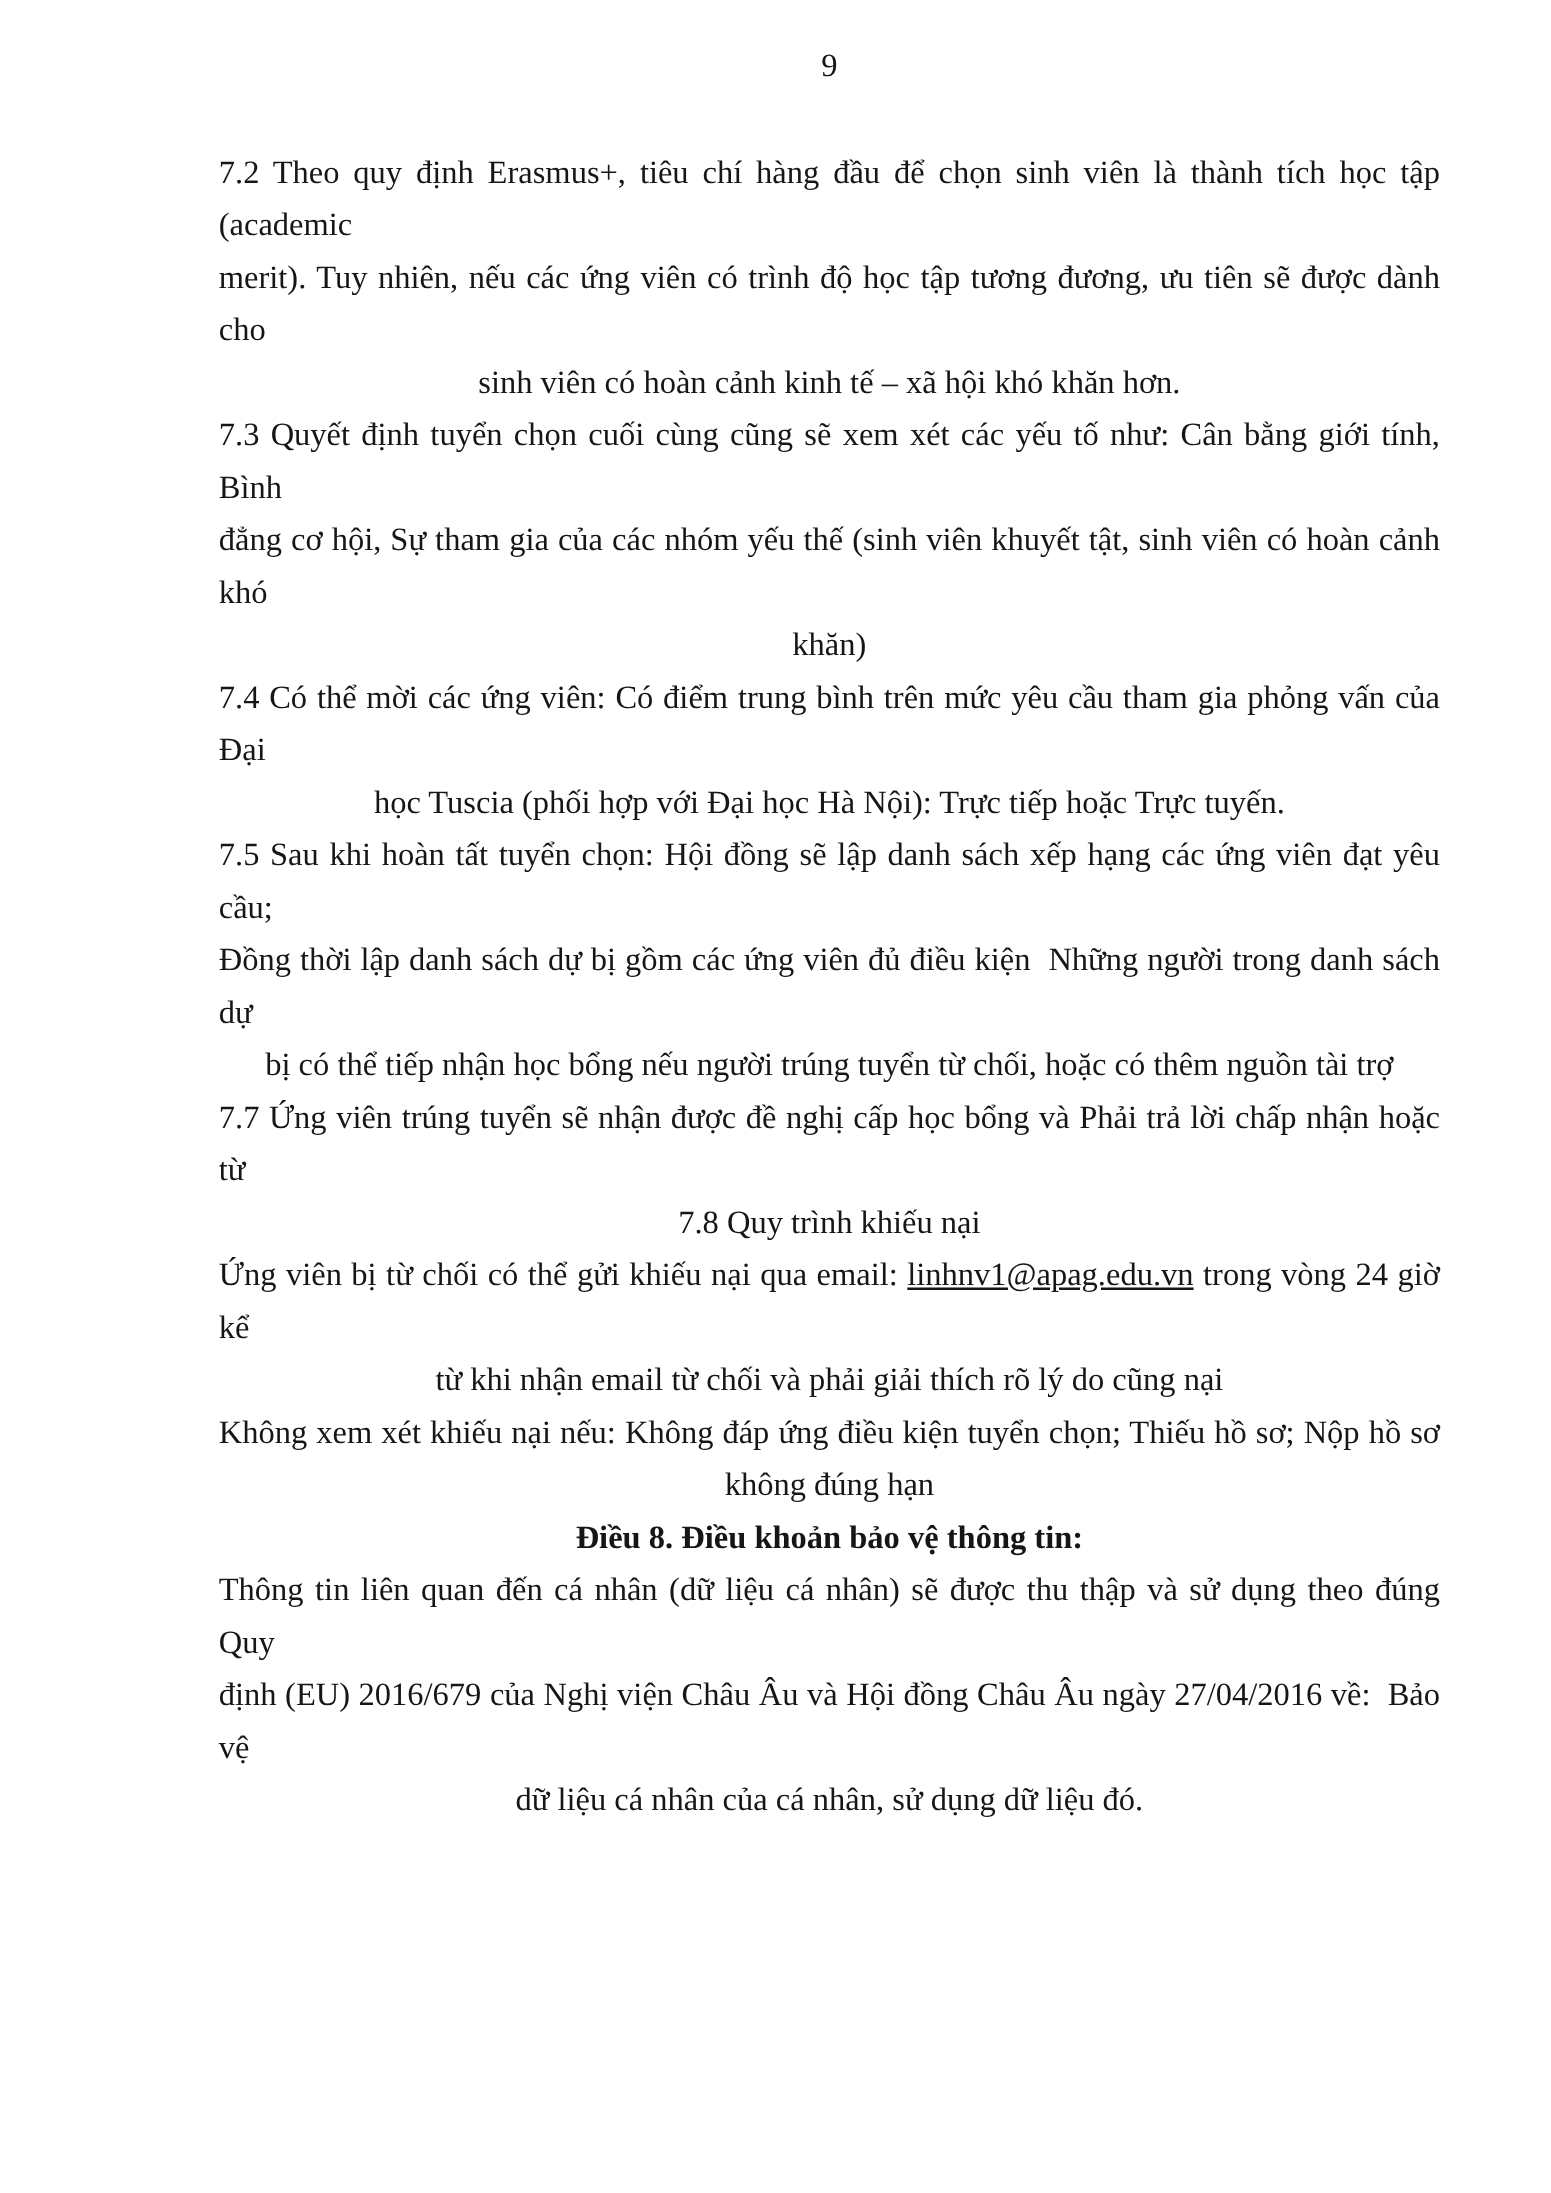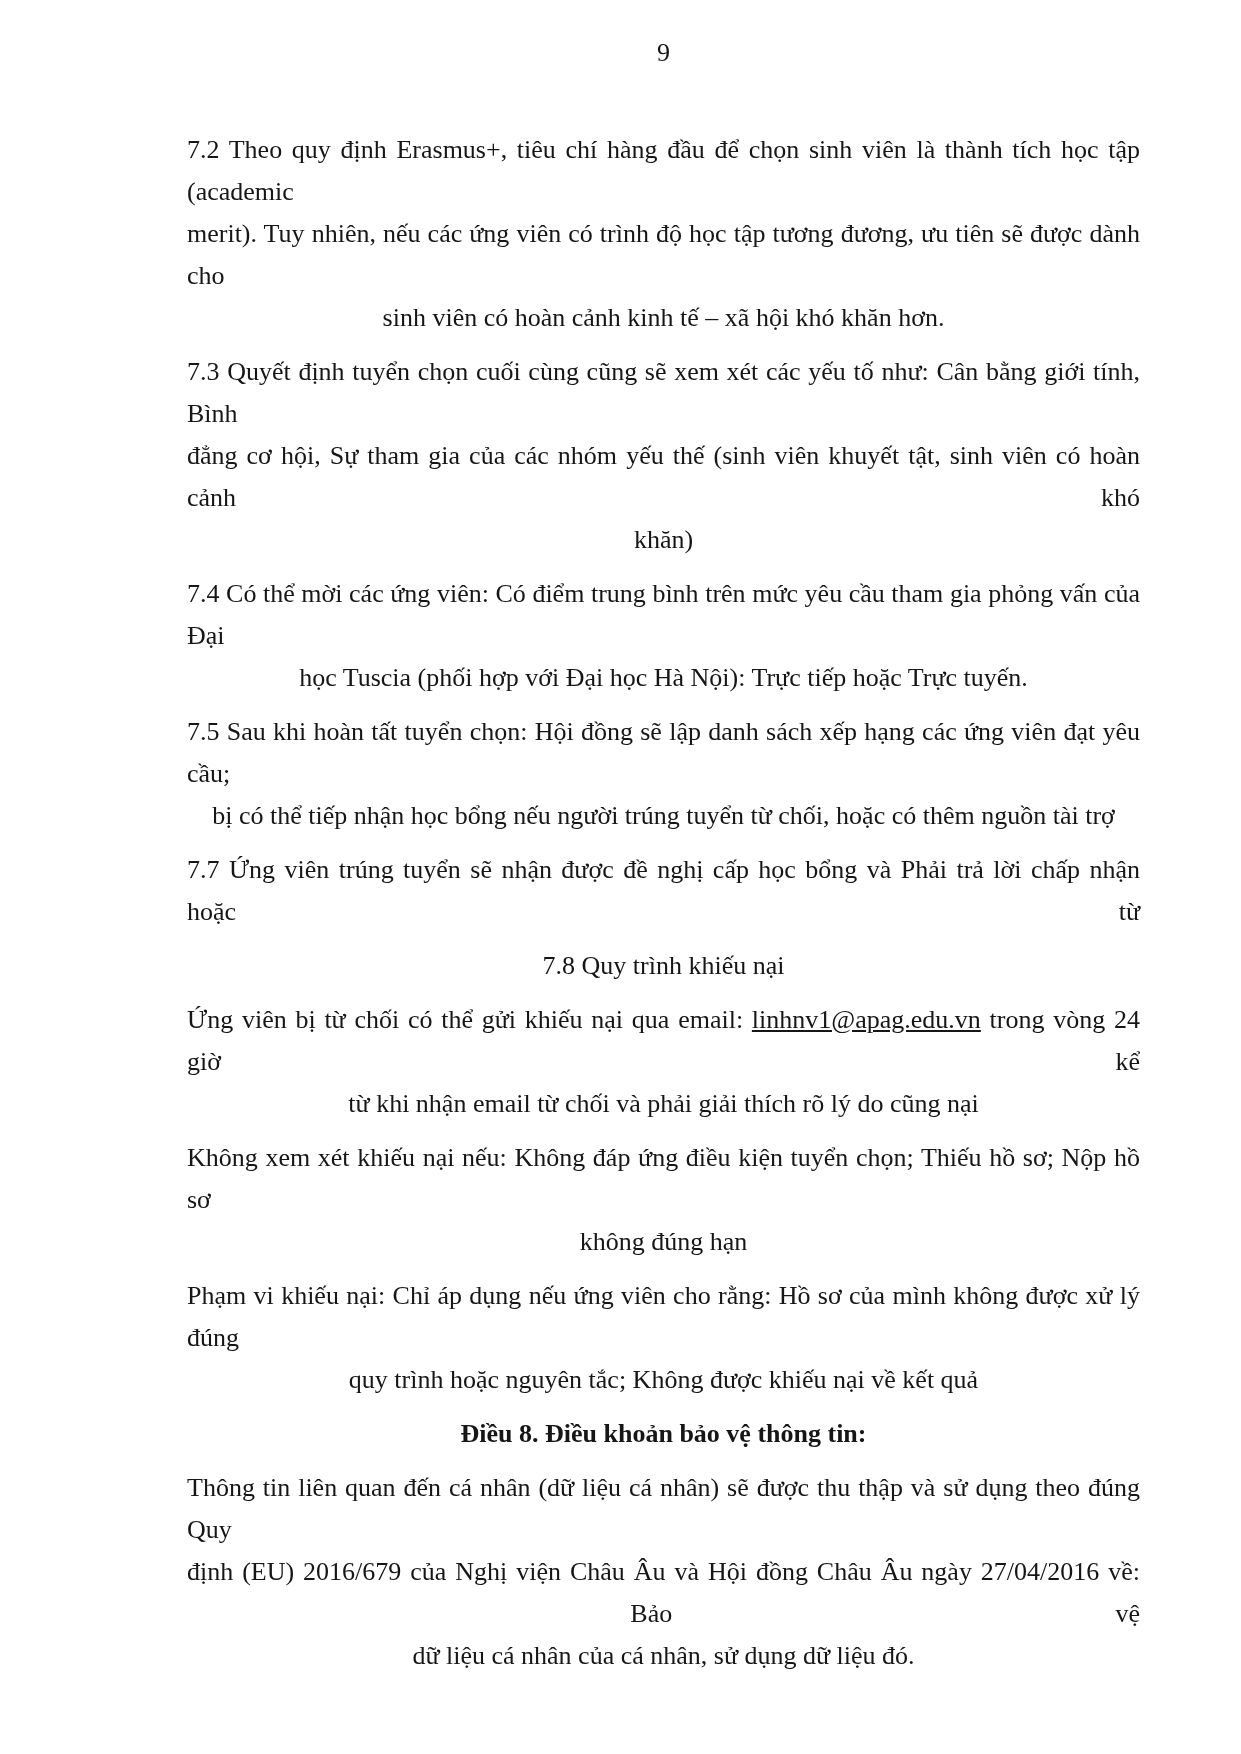--- a/index.html
+++ b/index.html
@@ -33,21 +33,21 @@
   }
   .content {
     position: absolute;
     top: 117px;
     left: 175px;
     width: 977px;
     font-size: 26px;
     line-height: 42px;
   }
   .para {
-    margin: 12px;
+    margin: 0;
     padding: 0;
   }
   .line {
     width: 100%;
   }
   
   .line.j {
     text-align: justify;
     text-align-last: justify;
     -moz-text-align-last: justify;
@@ -85,20 +85,21 @@
       <div class="line n">khăn)</div>
     </div>
 
     <div class="para">
       <div class="line j">7.4 Có thể mời các ứng viên: Có điểm trung bình trên mức yêu cầu tham gia phỏng vấn của Đại</div>
       <div class="line n">học Tuscia (phối hợp với Đại học Hà Nội): Trực tiếp hoặc Trực tuyến.</div>
     </div>
 
     <div class="para">
       <div class="line j">7.5 Sau khi hoàn tất tuyển chọn: Hội đồng sẽ lập danh sách xếp hạng các ứng viên đạt yêu cầu;</div>
+      <div class="line j">Đồng thời lập danh sách dự bị gồm các ứng viên đủ điều kiện &nbsp;Những người trong danh sách dự</div>
       <div class="line n">bị có thể tiếp nhận học bổng nếu người trúng tuyển từ chối, hoặc có thêm nguồn tài trợ</div>
     </div>
 
 
     <div class="para">
       <div class="line j">7.7 Ứng viên trúng tuyển sẽ nhận được đề nghị cấp học bổng và Phải trả lời chấp nhận hoặc từ</div>
     </div>
 
     <div class="para">
       <div class="line n">7.8 Quy trình khiếu nại</div>
@@ -107,24 +108,20 @@
     <div class="para">
       <div class="line j"><span>Ứng viên bị từ chối có thể gửi khiếu nại qua email: </span><span class="email">linhnv1@apag.edu.vn</span><span> trong vòng 24 giờ kể</span></div>
       <div class="line n">từ khi nhận email từ chối và phải giải thích rõ lý do cũng nại</div>
     </div>
 
     <div class="para">
       <div class="line j">Không xem xét khiếu nại nếu: Không đáp ứng điều kiện tuyển chọn; Thiếu hồ sơ; Nộp hồ sơ</div>
       <div class="line n">không đúng hạn</div>
     </div>
 
-    <div class="para">
-      <div class="line j">Phạm vi khiếu nại: Chỉ áp dụng nếu ứng viên cho rằng: Hồ sơ của mình không được xử lý đúng</div>
-      <div class="line n">quy trình hoặc nguyên tắc; Không được khiếu nại về kết quả</div>
-    </div>
 
     <div class="para heading">
       <div class="line n">Điều 8. Điều khoản bảo vệ thông tin:</div>
     </div>
 
     <div class="para">
       <div class="line j">Thông tin liên quan đến cá nhân (dữ liệu cá nhân) sẽ được thu thập và sử dụng theo đúng Quy</div>
       <div class="line j">định (EU) 2016/679 của Nghị viện Châu Âu và Hội đồng Châu Âu ngày 27/04/2016 về: &nbsp;Bảo vệ</div>
       <div class="line n">dữ liệu cá nhân của cá nhân, sử dụng dữ liệu đó.</div>
     </div>

